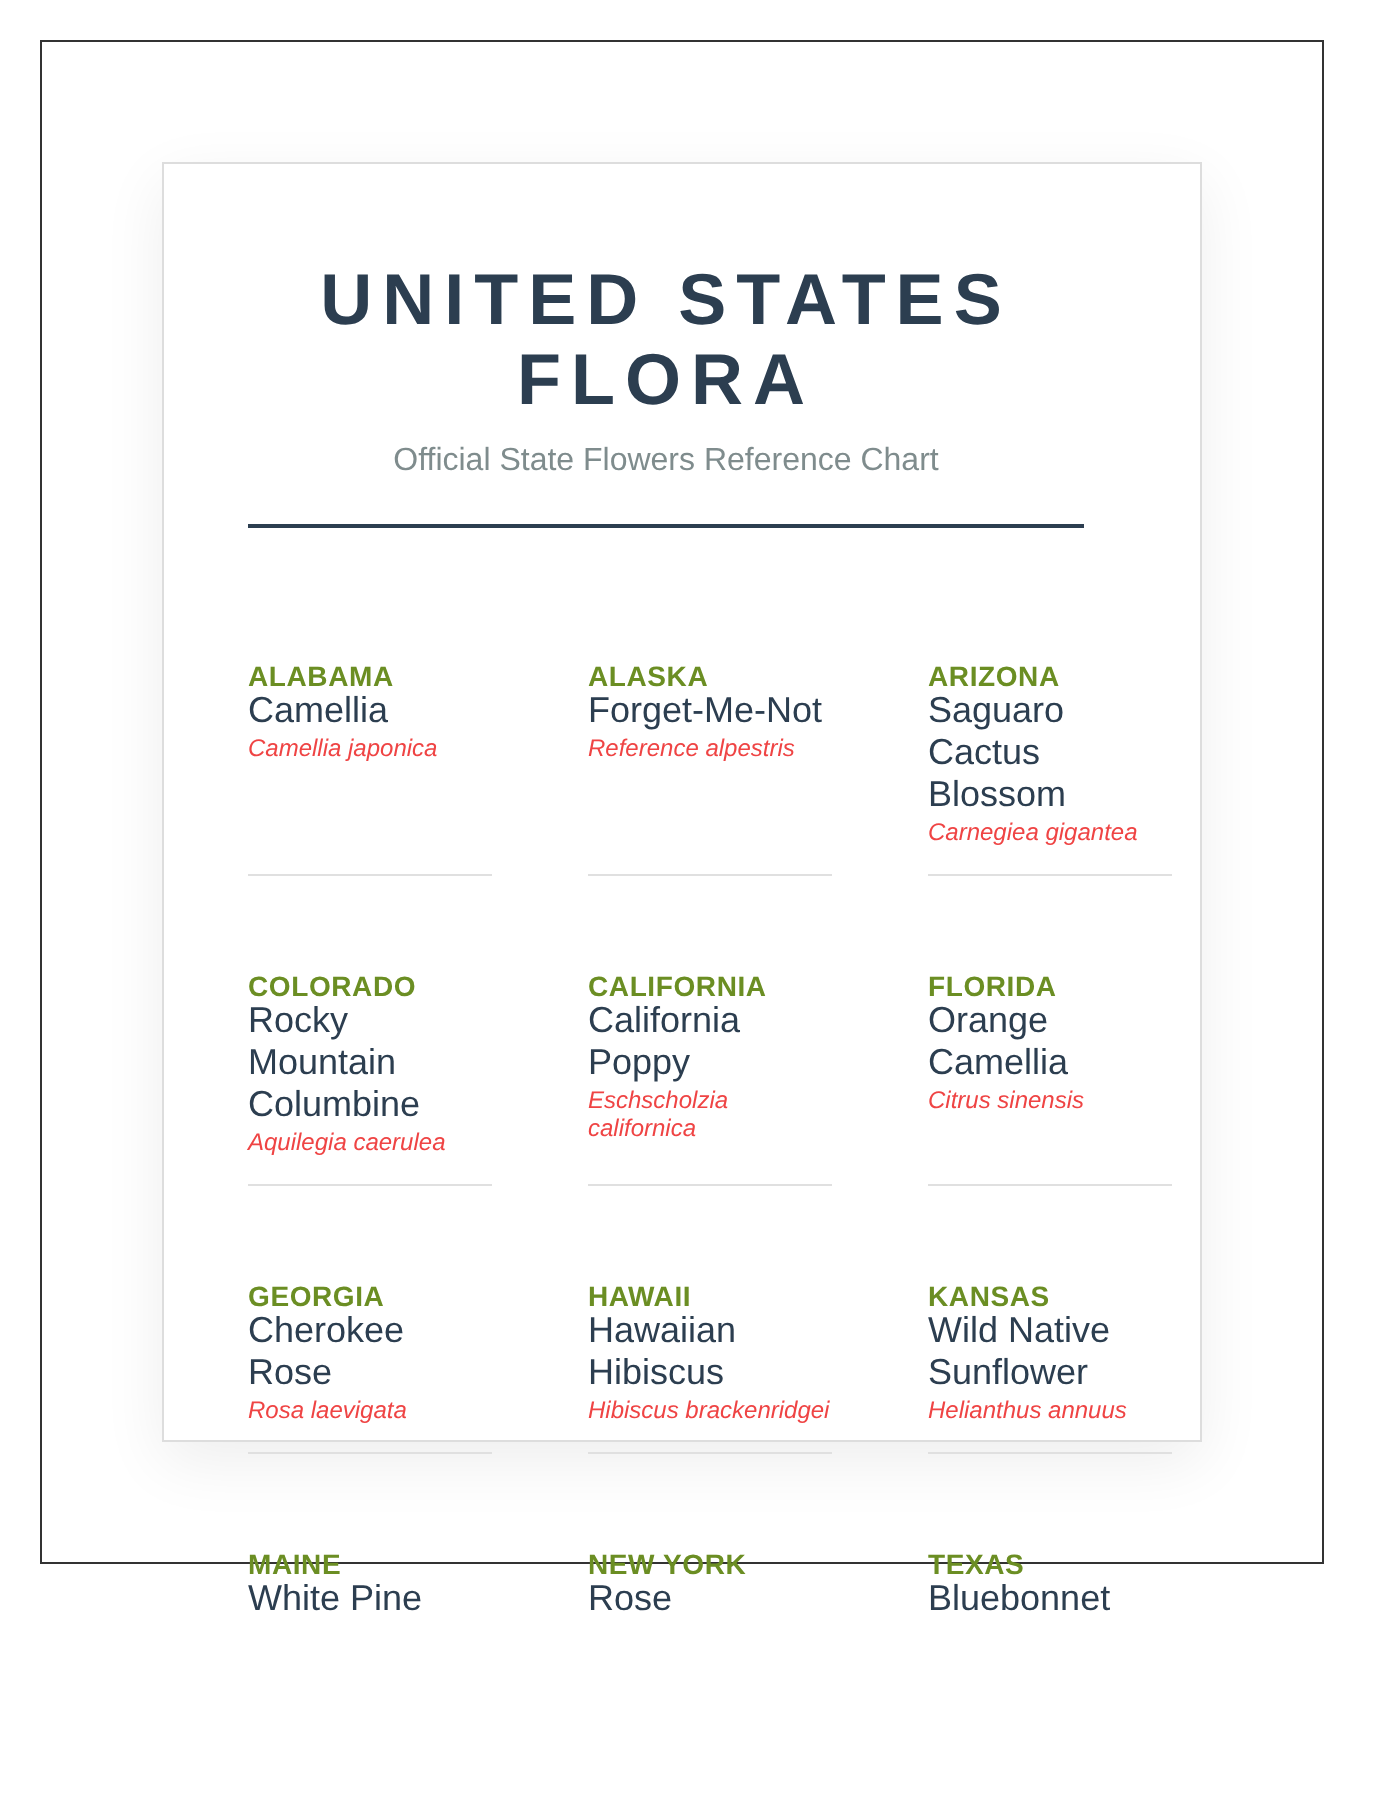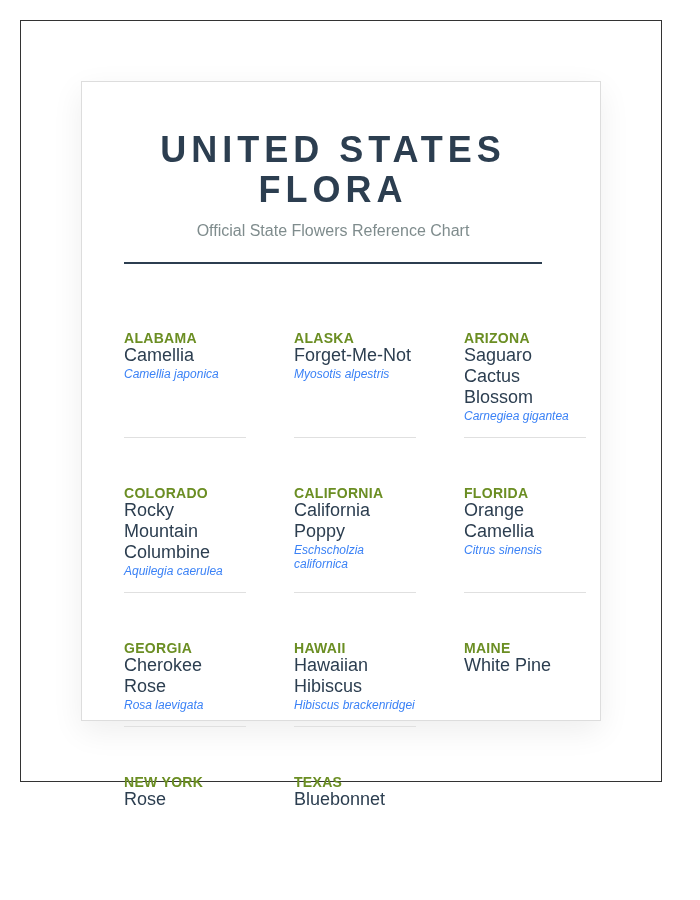--- a/index.html
+++ b/index.html
@@ -15,21 +15,21 @@
              font-size: 36px; line-height: 40px; letter-spacing: 5px; }
     .subtitle { text-align: center; color: #7f8c8d; font-size: 16px;
                 margin-top: 11px; line-height: 20px; }
     .rule { height: 2px; background: #2c3e50; margin-top: 21px; }
     .grid { margin-top: 67px; display: grid; grid-template-columns: 122px 122px 122px;
             column-gap: 26px; row-gap: 48px; align-items: stretch; gap: 48px; }
     .item { border-bottom: 1px solid #e0e0e0; padding-bottom: 14px; }
     .state { color: #6b8e23; font-weight: bold; font-size: 14px; line-height: 14px;
              text-transform: uppercase; letter-spacing: 0.3px; }
     .flower { color: #2c3e50; font-size: 18px; line-height: 21px; }
-    .sci { color: #3b82f6; font-style: italic; font-size: 12px; line-height: 14px; margin-top: 1px; }
+    .sci { color: #ef4444; font-style: italic; font-size: 12px; line-height: 14px; margin-top: 1px; }
     .item.last-row { border-bottom: none; }
   </style>
 </head>
 <body>
 
 <div class="frame"></div>
 <div class="card"></div>
 
 <div class="content">
   <h1 class="title">UNITED STATES FLORA</h1>
@@ -38,21 +38,21 @@
 
   <div class="grid">
     <div class="item">
       <div class="state">ALABAMA</div>
       <div class="flower">Camellia</div>
       <div class="sci">Camellia japonica</div>
     </div>
     <div class="item">
       <div class="state">ALASKA</div>
       <div class="flower">Forget-Me-Not</div>
-      <div class="sci">Myosotis alpestris</div>
+      <div class="sci">Reference alpestris</div>
     </div>
     <div class="item">
       <div class="state">ARIZONA</div>
       <div class="flower">Saguaro Cactus Blossom</div>
       <div class="sci">Carnegiea gigantea</div>
     </div>
 
     <div class="item">
       <div class="state">COLORADO</div>
       <div class="flower">Rocky Mountain Columbine</div>
@@ -72,20 +72,25 @@
     <div class="item">
       <div class="state">GEORGIA</div>
       <div class="flower">Cherokee Rose</div>
       <div class="sci">Rosa laevigata</div>
     </div>
     <div class="item">
       <div class="state">HAWAII</div>
       <div class="flower">Hawaiian Hibiscus</div>
       <div class="sci">Hibiscus brackenridgei</div>
     </div>
+    <div class="item">
+      <div class="state">KANSAS</div>
+      <div class="flower">Wild Native Sunflower</div>
+      <div class="sci">Helianthus annuus</div>
+    </div>
 
     <div class="item last-row">
       <div class="state">MAINE</div>
       <div class="flower">White Pine</div>
     </div>
     <div class="item last-row">
       <div class="state">NEW YORK</div>
       <div class="flower">Rose</div>
     </div>
     <div class="item last-row">

